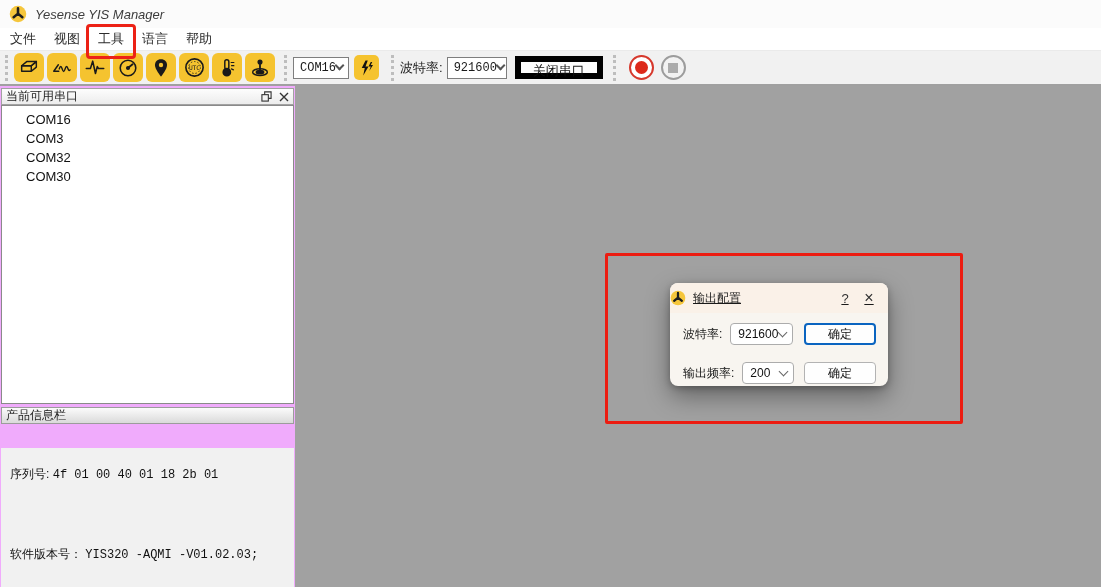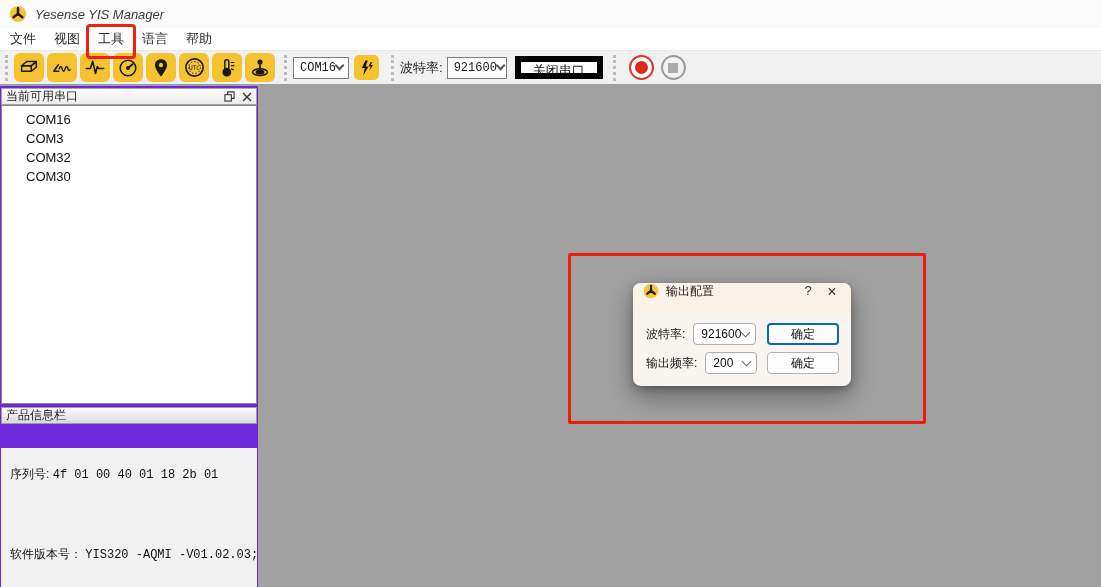--- a/index.html
+++ b/index.html
@@ -38,21 +38,21 @@
       margin-left:8px; cursor:pointer; color:#111; }
   .rec-btn { width:25px; height:25px; border-radius:50%; background:#fff; border:2px solid #d6382c;
       display:flex; align-items:center; justify-content:center; margin-left:7px; cursor:pointer; }
   .rec-btn .dot { width:13px; height:13px; border-radius:50%; background:#dd2a1b; }
   .stop-btn { width:25px; height:25px; border-radius:50%; background:#f2f2f2; border:2px solid #9c9c9c;
       display:flex; align-items:center; justify-content:center; margin-left:7px; cursor:pointer; }
   .stop-btn .sq { width:10px; height:10px; background:#ababab; }
 
   
   .content { display:flex; height:501px; }
-  .left-panel { width:258px; flex:none; background:#6d28d9; position:relative; }
+  .left-panel { width:295px; flex:none; background:#f0abfc; position:relative; }
   .dock-header { position:absolute; left:1px; right:1px; top:2px; height:17px; border:1px solid #a2a2a2;
       background:linear-gradient(#fdfdfd,#ececec); display:flex; align-items:center; font-size:12px; color:#222; }
   .dock-header .dh-title { padding-left:4px; }
   .dock-btn { width:18px; height:15px; display:flex; align-items:center; justify-content:center; cursor:pointer; color:#333; }
   .dock-btn.float { margin-left:auto; }
   .port-list { position:absolute; left:1px; right:1px; top:19px; height:299px; background:#fff;
       border:1px solid #8a8a8a; padding-top:4px; overflow:hidden; }
   .port-item { height:19px; line-height:19px; padding-left:24px; font-size:13px; color:#111; cursor:default; }
   .info-header { position:absolute; left:1px; right:1px; top:321px; height:17px; border:1px solid #9c9c9c;
       background:linear-gradient(#fbfbfb,#dadada); display:flex; align-items:center; font-size:12px; color:#222; }
@@ -65,28 +65,28 @@
 
   .main-area { flex:1; background:#a1a1a1; position:relative; overflow:hidden; }
 
   
   .annotation-rect { position:absolute; left:310px; top:167px; width:358px; height:171px;
       border:3px solid #ec1c11; border-radius:2px; z-index:5; pointer-events:none; }
 
   
   .dialog { position:absolute; left:375px; top:197px; width:218px; height:103px; border-radius:8px;
       background:#f8f5f0; box-shadow:0 10px 24px rgba(0,0,0,.38), 0 2px 6px rgba(0,0,0,.25); z-index:10; overflow:hidden; }
-  .dlg-titlebar { height:30px; background:#faf1e8; display:flex; align-items:flex-start; padding-left:10px; }
+  .dlg-titlebar { height:30px; background:#faf1e8; display:flex; align-items:center; padding-left:0;text-decoration:underline; }
   .dlg-logo { width:16px; height:16px; flex:none; }
   .dlg-title { margin-left:7px; font-size:12px; color:#1b1b1b; }
   .dlg-help { margin-left:auto; width:22px; text-align:center; font-size:13px; color:#333; cursor:pointer; }
   .dlg-close { width:26px; text-align:center; font-size:16px; color:#333; margin-right:6px; cursor:pointer; }
   .dlg-body { padding:10px 12px 0 13px; }
   .dlg-row { display:flex; align-items:center; height:22px; }
-  .dlg-row + .dlg-row { margin-top:7px; }
+  .dlg-row + .dlg-row { margin-top:17px; }
   .dlg-label { font-size:12px; color:#161616; flex:none; }
   .dlg-combo { background:#fff; border:1px solid #acacac; border-radius:4px; height:22px;
       display:flex; align-items:center; margin-left:8px; cursor:pointer; }
   .dlg-combo .val { padding-left:7px; font-size:12px; color:#111; }
   .dlg-combo .chev { border-color:#666; border-width:1.5px; margin-right:6px; }
   .combo-dlg-baud { width:63px; }
   .combo-dlg-freq { width:52px; }
   .dlg-btn { margin-left:auto; width:72px; height:22px; border-radius:4px; background:#fefefe;
       border:1px solid #b3b3b3; font-size:12px; color:#111; cursor:pointer;
       display:flex; align-items:center; justify-content:center; }

